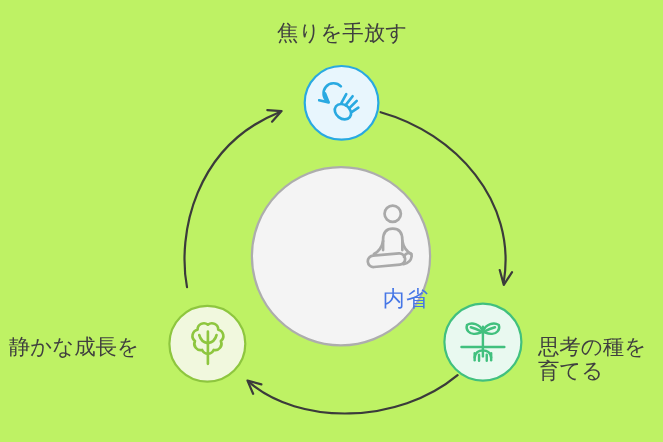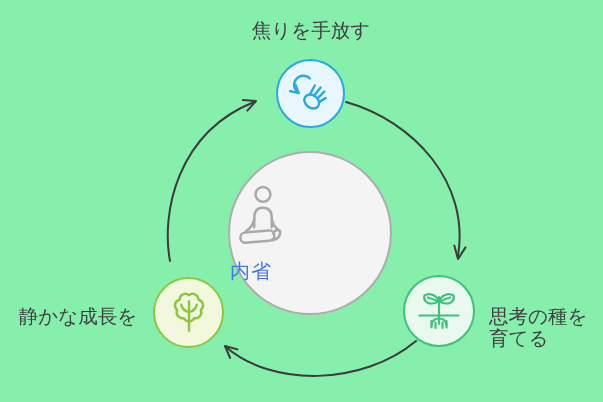--- a/index.html
+++ b/index.html
@@ -1,37 +1,37 @@
 <!DOCTYPE html>
 <html><head>
 <meta charset="utf-8">
 <style>
   html, body { margin:0; padding:0; background:#ffffff; }
   body { width:603px; height:402px; overflow:hidden; font-family:"Liberation Sans", sans-serif; }
-  .canvas { position:relative; width:603px; height:402px; background:#86efac; }
+  .canvas { position:relative; width:603px; height:402px; background:#bef264; }
 
   .arrows { position:absolute; left:0; top:0; width:603px; height:402px; }
   .arrows path { fill:none; stroke:#3B3B3B; stroke-width:2; stroke-linecap:round; stroke-linejoin:round; }
 
   .node { position:absolute; border-radius:50%; box-sizing:border-box;
           display:flex; align-items:center; justify-content:center; }
   .node svg { display:block; }
   #node-top   { left:276px; top:59px;  width:69px; height:69px; border:2.5px solid #29A9E1; background:#E8F6FD; }
   #node-right { left:403px; top:275px; width:72px; height:72px; border:2.5px solid #41C07E; background:#E9F9F0; }
   #node-left  { left:153px; top:277px; width:71px; height:71px; border:2.5px solid #8EC63F; background:#F1F8DE; }
 
   #center-circle { position:absolute; left:228px; top:151px; width:164px; height:164px;
           border:2px solid #ADADAD; background:#F4F4F4; border-radius:50%; box-sizing:border-box;
-          display:flex; flex-direction:column; align-items:flex-start; justify-content:center; }
+          display:flex; flex-direction:column; align-items:flex-end; justify-content:center; }
   #center-label { color:#4576E6; font-size:20px; font-weight:500; margin-top:8px; letter-spacing:1px; }
 
   .label { position:absolute; color:#3F3F3F; font-size:19.5px; line-height:22px; font-weight:400; }
   .label span { display:block; }
   #label-top   { left:161px; top:19px;  width:300px; text-align:center; }
-  #label-left  { left:8px;   top:305px; width:140px; text-align:center; }
+  #label-left  { left:8px;   top:305px; width:140px; text-align:left; }
   #label-left .line2 { margin-left:48px; }
   #label-right { left:489px; top:305px; width:120px; text-align:left; }
 
   .icon-stroke { fill:none; stroke-linecap:round; stroke-linejoin:round; }
   .blue  { stroke:#29A9E1; }
   .green { stroke:#41C07E; }
   .lime  { stroke:#8EC63F; }
   .gray  { stroke:#A9A9A9; }
 </style>
 </head>

